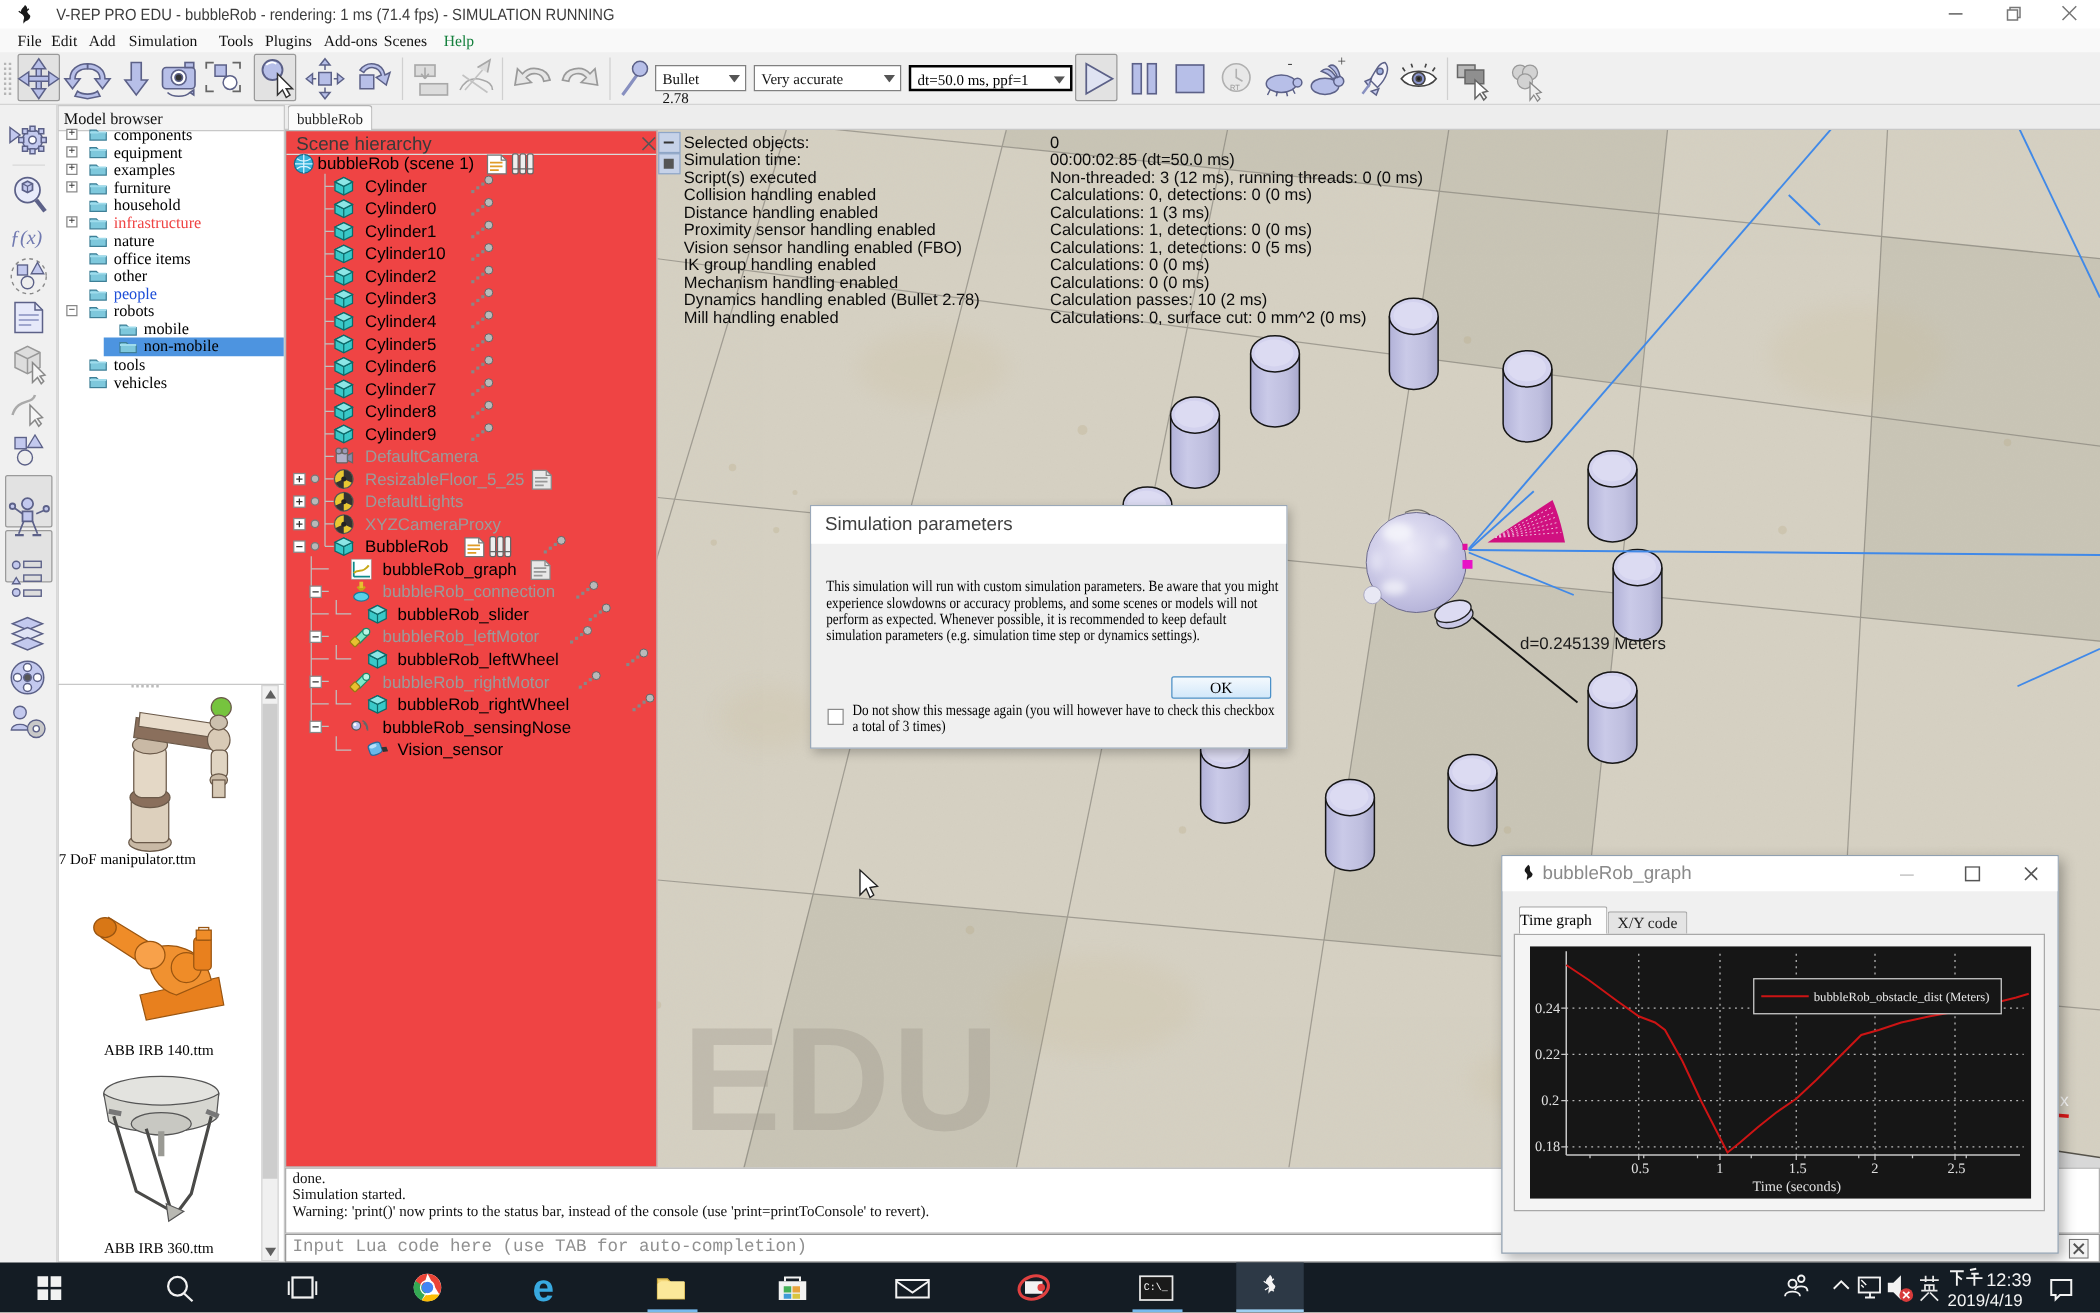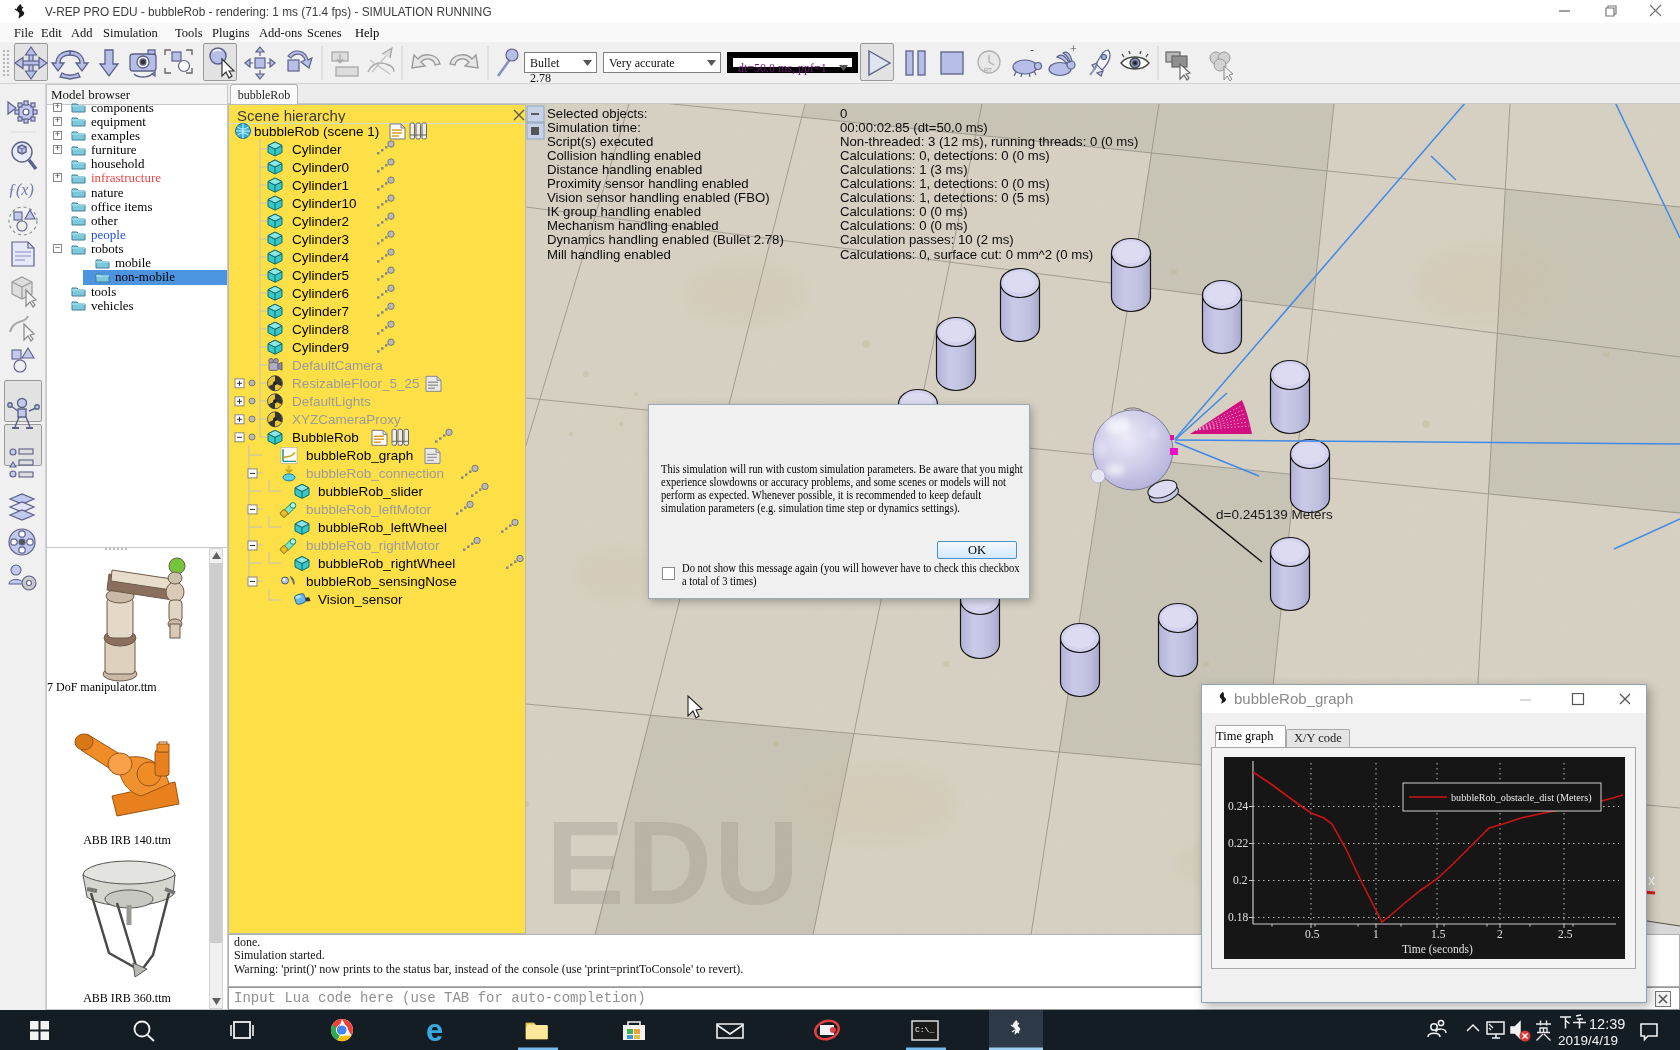--- a/index.html
+++ b/index.html
@@ -18,21 +18,21 @@
 </div>
 <div class="a" style="left:0;top:23px;width:1680px;height:19px;background:#f9f9f9">
 <div class="a" style="left:14px;top:3px;font-size:12.5px;color:#111">File</div>
 <div class="a" style="left:41px;top:3px;font-size:12.5px;color:#111">Edit</div>
 <div class="a" style="left:71px;top:3px;font-size:12.5px;color:#111">Add</div>
 <div class="a" style="left:103px;top:3px;font-size:12.5px;color:#111">Simulation</div>
 <div class="a" style="left:175px;top:3px;font-size:12.5px;color:#111">Tools</div>
 <div class="a" style="left:212px;top:3px;font-size:12.5px;color:#111">Plugins</div>
 <div class="a" style="left:259px;top:3px;font-size:12.5px;color:#111">Add-ons</div>
 <div class="a" style="left:307px;top:3px;font-size:12.5px;color:#111">Scenes</div>
-<div class="a" style="left:355px;top:3px;font-size:12.5px;color:#000000">Help</div>
+<div class="a" style="left:355px;top:3px;font-size:12.5px;color:#15803d">Help</div>
 </div>
 <div class="a" style="left:0;top:42px;width:1680px;height:42px;background:#f0f0f0;border-bottom:1px solid #d4d4d4">
 <svg class="a" style="left:3px;top:8px" width="8" height="26">
       <g fill="#b5b5b5">
 <rect x="0" y="0" width="2" height="2"></rect>
         <rect x="4" y="0" width="2" height="2"></rect>
 <rect x="0" y="4" width="2" height="2"></rect>
         <rect x="4" y="4" width="2" height="2"></rect>
 <rect x="0" y="8" width="2" height="2"></rect>
         <rect x="4" y="8" width="2" height="2"></rect>
@@ -165,21 +165,21 @@
         <circle cx="1220" cy="23" r="6"></circle>
         <path d="M1224 24 L1224 38 L1227 34 L1230 39 L1232 37 L1229 33 L1233 32 Z" fill="#eee" stroke="#888"></path>
       </g>
 </svg>
 <div class="a" style="left:524px;top:10px;width:73px;height:21px;background:#fff;border:1px solid #808080;font-size:12px;color:#111;padding:3px 16px 0 5px">Bullet 2.78<svg class="a" style="right:4px;top:7px" width="9" height="6">
         <path d="M0 0 h9 l-4.5 6 Z" fill="#555"></path>
       </svg></div>
 <div class="a" style="left:603px;top:10px;width:118px;height:21px;background:#fff;border:1px solid #808080;font-size:12px;color:#111;padding:3px 0 0 5px">Very accurate<svg class="a" style="right:4px;top:7px" width="9" height="6">
         <path d="M0 0 h9 l-4.5 6 Z" fill="#555"></path>
       </svg></div>
-<div class="a" style="left:727px;top:10px;width:131px;height:21px;background:#fff;border:6px solid #000000;font-size:12px;color:#701a75;padding:3px 0 0 5px">dt=50.0 ms, ppf=1<svg class="a" style="right:4px;top:7px" width="9" height="6">
+<div class="a" style="left:727px;top:10px;width:131px;height:21px;background:#fff;border:2px solid #000000;font-size:12px;color:#000000;padding:3px 0 0 5px">dt=50.0 ms, ppf=1<svg class="a" style="right:4px;top:7px" width="9" height="6">
         <path d="M0 0 h9 l-4.5 6 Z" fill="#555"></path>
       </svg></div>
 </div>
 <div class="a" style="left:0;top:84px;width:1680px;height:20px;background:#ededed;border-bottom:1px solid #c8c8c8"></div>
 <div class="a" style="left:46px;top:84px;width:182px;height:20px;background:#f4f4f4;border:1px solid #c8c8c8;border-bottom:none">
     <span style="position:absolute;left:4px;top:2px;font-size:13px;color:#111">Model browser</span>
   </div>
 <div class="a" style="left:230px;top:84px;width:68px;height:20px;background:#fbfbfb;border:1px solid #b4b4b4;border-bottom:none;border-radius:3px 3px 0 0;text-align:center;font-size:12px;color:#222;padding-top:3px">bubbleRob</div>
 <div class="a" style="left:0;top:84px;width:46px;height:926px;background:#f0f0f0;border-right:1px solid #d0d0d0">
 <div class="a" style="left:4px;top:296px;width:38px;height:42px;background:#e2e2e2;border:1px solid #9a9a9a;border-radius:2px"></div>
@@ -413,21 +413,21 @@
 </div>
 <div class="a" style="left:209px;top:548px;width:14px;height:461px;background:#f0f0f0;border:1px solid #d5d5d5">
 <svg class="a" style="left:2px;top:3px" width="9" height="7">
       <path d="M4.5 0 L9 7 H0 Z" fill="#606060"></path>
     </svg>
 <svg class="a" style="left:2px;bottom:3px" width="9" height="7">
       <path d="M4.5 7 L9 0 H0 Z" fill="#606060"></path>
     </svg>
 <div class="a" style="left:0px;top:14px;width:12px;height:380px;background:#cdcdcd"></div>
 </div>
-<div class="a" style="left:228px;top:104px;width:298px;height:830px;background:#fde047;border:1px solid #b9b9b9;overflow:hidden">
+<div class="a" style="left:228px;top:104px;width:298px;height:830px;background:#ef4444;border:1px solid #b9b9b9;overflow:hidden">
 <div class="a" style="left:8px;top:2px;font-family:'Liberation Sans',sans-serif;font-size:15px;color:#3a3a3a">Scene hierarchy</div>
 <svg class="a" style="left:284px;top:4px" width="12" height="12">
       <path d="M1 1 L11 11 M11 1 L1 11" stroke="#555" stroke-width="1.3"></path>
     </svg>
 <div class="a" style="left:0;top:18px;width:298px;border-top:1px solid #dadada"></div>
 <svg class="a" style="left:0;top:0" width="298" height="830" viewBox="0 0 298 830" font-family="Liberation Sans" font-size="13.5px">
 <defs>
 <g id="cube">
           <path d="M1 4 L8 0.5 L15 4 L15 11 L8 14.5 L1 11 Z" fill="#39c8c8" stroke="#0d6a6a" stroke-width="1"></path>
           <path d="M1 4 L8 7.5 L15 4" fill="none" stroke="#0d6a6a"></path>
@@ -801,20 +801,23 @@
 <div class="a" style="left:5px;top:1px;font-size:12px;color:#111;line-height:13.3px">done.<br>Simulation started.<br>Warning: 'print()' now prints to the status bar, instead of the console (use 'print=printToConsole' to revert).</div>
 </div>
 <div class="a" style="left:228px;top:987px;width:1452px;height:23px;background:#fff;border:1px solid #999">
     <div class="a" style="left:5px;top:2px;font-family:'Liberation Mono',monospace;font-size:14px;color:#909090">Input Lua code here (use TAB for auto-completion)</div>
 <svg class="a" style="right:8px;top:3px" width="16" height="16">
       <rect x="0.5" y="0.5" width="15" height="15" fill="#f4f4f4" stroke="#777"></rect>
       <path d="M4 4 L12 12 M12 4 L4 12" stroke="#555" stroke-width="1.6"></path>
     </svg>
   </div>
 <div class="a" style="left:648px;top:404px;width:382px;height:195px;background:#f0f0f0;border:1px solid #9aa8b8;box-shadow:2px 3px 8px rgba(0,0,0,0.25)">
+<div class="a" style="left:0;top:0;width:100%;height:30px;background:#fff">
+      <span class="a" style="left:11px;top:6px;font-family:'Liberation Sans',sans-serif;font-size:15px;color:#404040">Simulation parameters</span>
+    </div>
 <div class="a" style="left:12px;top:58px;width:372px;font-size:12.5px;color:#000;line-height:13.1px;white-space:nowrap;transform:scaleX(0.845);transform-origin:0 0">This simulation will run with custom simulation parameters. Be aware that you might<br>experience slowdowns or accuracy problems, and some scenes or models will not<br>perform as expected. Whenever possible, it is recommended to keep default<br>simulation parameters (e.g. simulation time step or dynamics settings).</div>
 <div class="a" style="left:288px;top:136px;width:80px;height:18px;background:linear-gradient(#f4f9fd,#d2e8fa);border:1px solid #4a90c8;border-radius:2px;text-align:center;font-size:12.5px;color:#000;line-height:16px">OK</div>
 <div class="a" style="left:13px;top:162px;width:13px;height:13px;background:#fff;border:1px solid #8a8a8a"></div>
 <div class="a" style="left:33px;top:157px;width:360px;font-size:12.5px;color:#000;line-height:13.1px;white-space:nowrap;transform:scaleX(0.845);transform-origin:0 0">Do not show this message again (you will however have to check this checkbox<br>a total of 3 times)</div>
 </div>
 <div class="a" style="left:1201px;top:684px;width:446px;height:319px;background:#f0f0f0;border:1px solid #90a0b0;box-shadow:3px 4px 10px rgba(0,0,0,0.3)">
 <div class="a" style="left:0;top:0;width:100%;height:28px;background:#fff">
 <svg class="a" style="left:13px;top:6px" width="15" height="15" viewBox="0 0 18 18">
         <path d="M9 1 C12 3 10 5 11 7 C12 9 14 9 13 11 C12 14 9 13 8 16 C7 13 9 12 8 10 C7 8 5 8 6 5 C7 3 8 3 9 1 Z" fill="#1a1a1a"></path>
       </svg>

